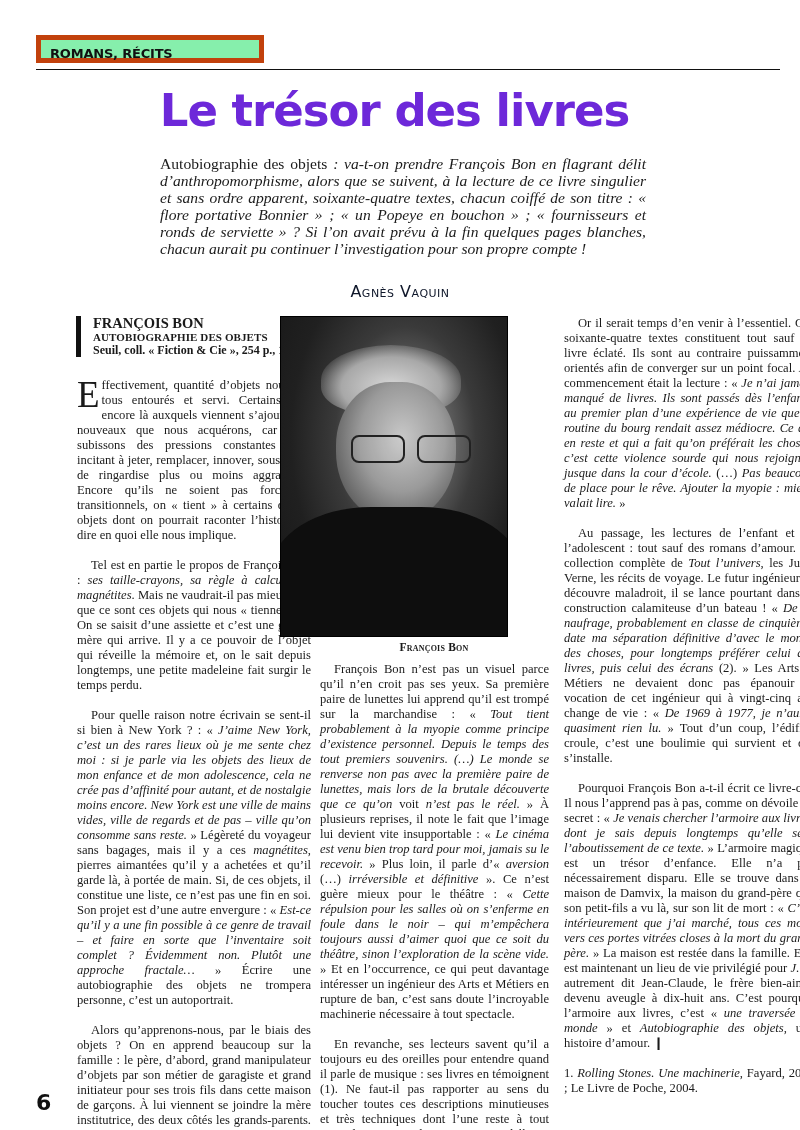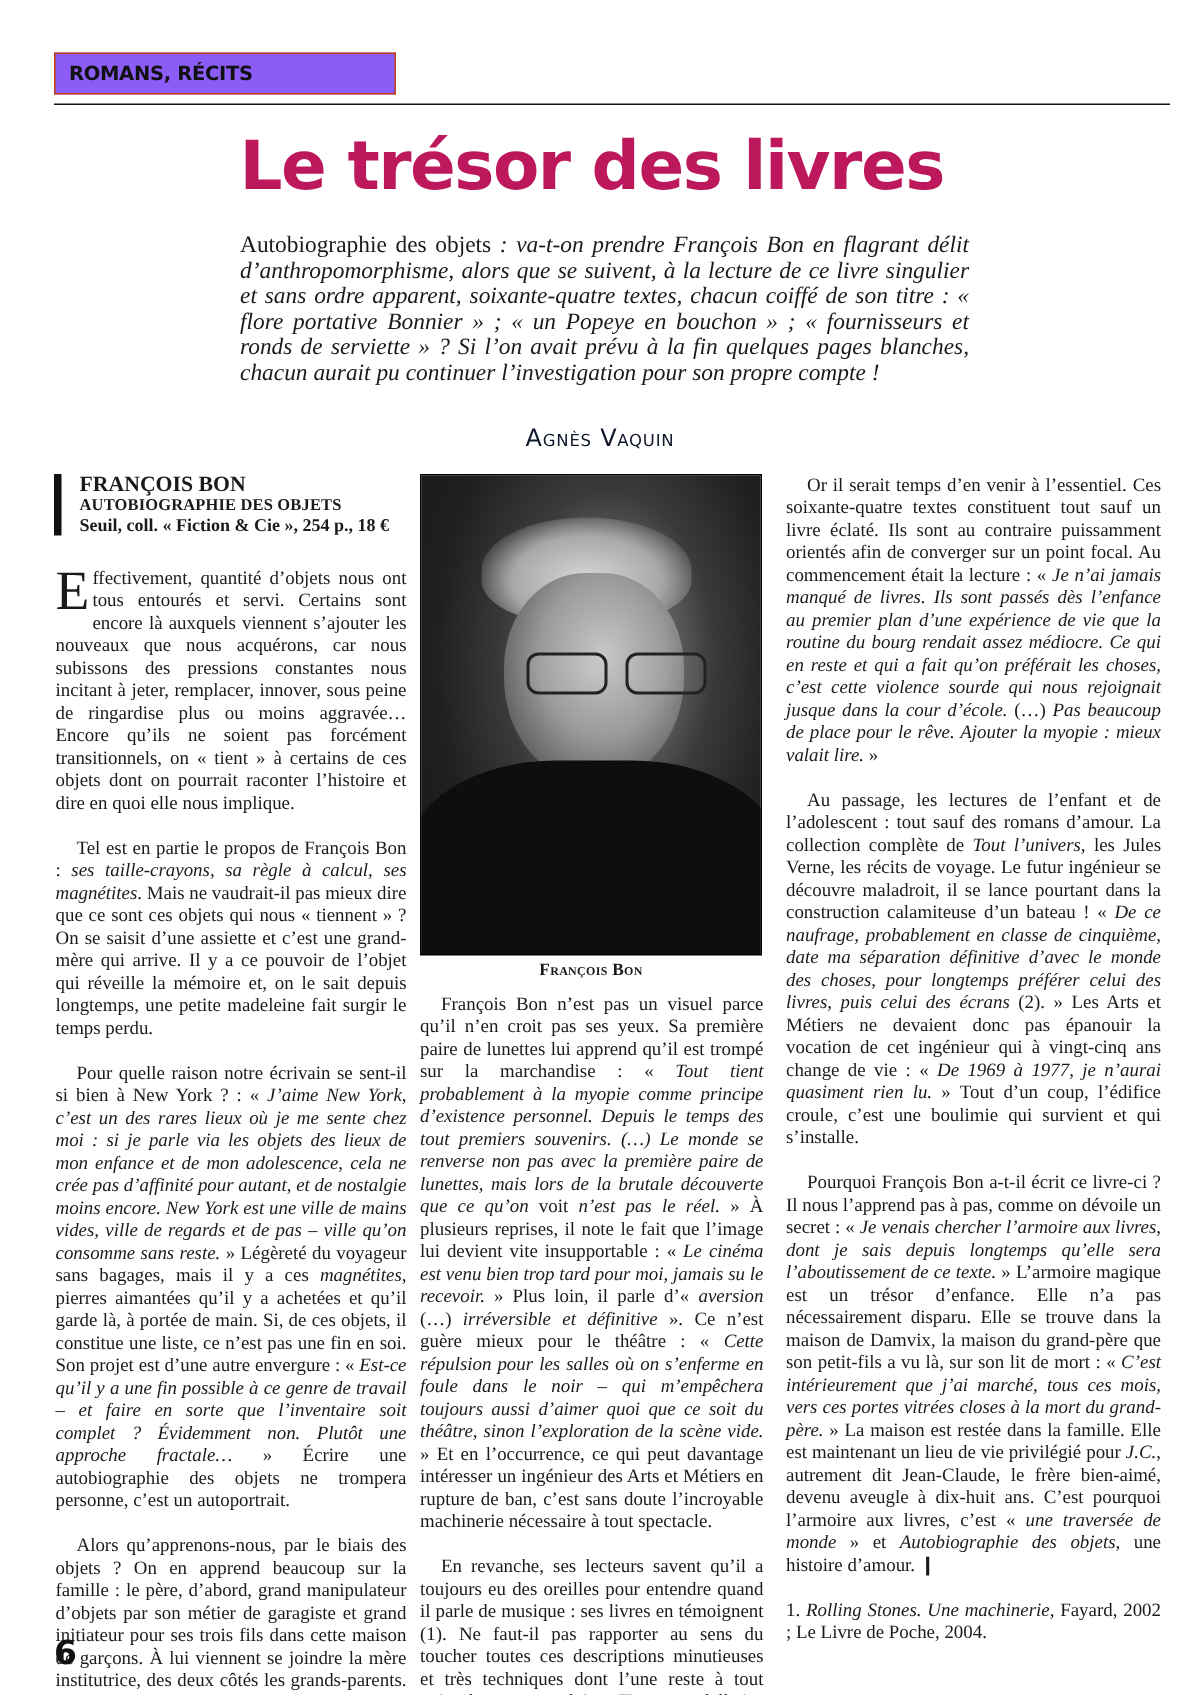--- a/index.html
+++ b/index.html
@@ -1,24 +1,24 @@
 <!DOCTYPE html>
 <html><head>
 <meta charset="utf-8">
 <style>
   html, body { margin: 0; padding: 0; background: #ffffff; }
   body { width: 800px; height: 1130px; position: relative; overflow: hidden; color: #1a1a1a; }
-  .serif { font-family: "Liberation Serif", "DejaVu Serif", serif; }
+  .serif { font-family: "Liberation Serif", "DejaVu Serif", serif; margin-left: 40px; }
   .sans { font-family: "DejaVu Sans", "Liberation Sans", sans-serif; }
 
-  .rubric { position: absolute; left: 36px; top: 35px; width: 228px; height: 28px; background: #8b5cf6; border: 1px solid #c2410c; box-sizing: border-box; }
+  .rubric { position: absolute; left: 36px; top: 35px; width: 228px; height: 28px; background: #86efac; border: 5px solid #c2410c; box-sizing: border-box; }
   .rubric span { position: absolute; left: 9px; top: 6px; font-size: 13px; font-weight: bold; letter-spacing: -0.2px; color: #111; }
   .rule { position: absolute; left: 36px; top: 69px; width: 744px; height: 1px; background: #111; }
 
-  .title { position: absolute; left: 0; width: 789px; top: 84px; text-align: center; font-size: 45px; font-weight: bold; letter-spacing: -1px; color: #be185d; margin: 0; }
+  .title { position: absolute; left: 0; width: 789px; top: 84px; text-align: center; font-size: 45px; font-weight: bold; letter-spacing: -1px; color: #6d28d9; margin: 0; }
 
   .chapo { position: absolute; left: 160px; top: 155px; width: 486px; font-size: 15.6px; line-height: 17px; text-align: justify; margin: 0; }
   .chapo i { font-style: italic; }
 
   .author { position: absolute; left: 0; width: 800px; top: 282px; text-align: center; font-size: 16px; letter-spacing: 0.5px; color: #0f172a; font-variant: small-caps; }
 
   .book { position: absolute; left: 36px; top: 316px; width: 235px; padding-left: 12px; border-left: 5px solid #111; }
   .book .b-author { font-size: 14.5px; font-weight: bold; line-height: 15px; }
   .book .b-title { font-size: 11px; font-weight: bold; line-height: 13px; letter-spacing: 0.1px; }
   .book .b-pub { font-size: 12px; line-height: 13px; font-weight: bold; }

